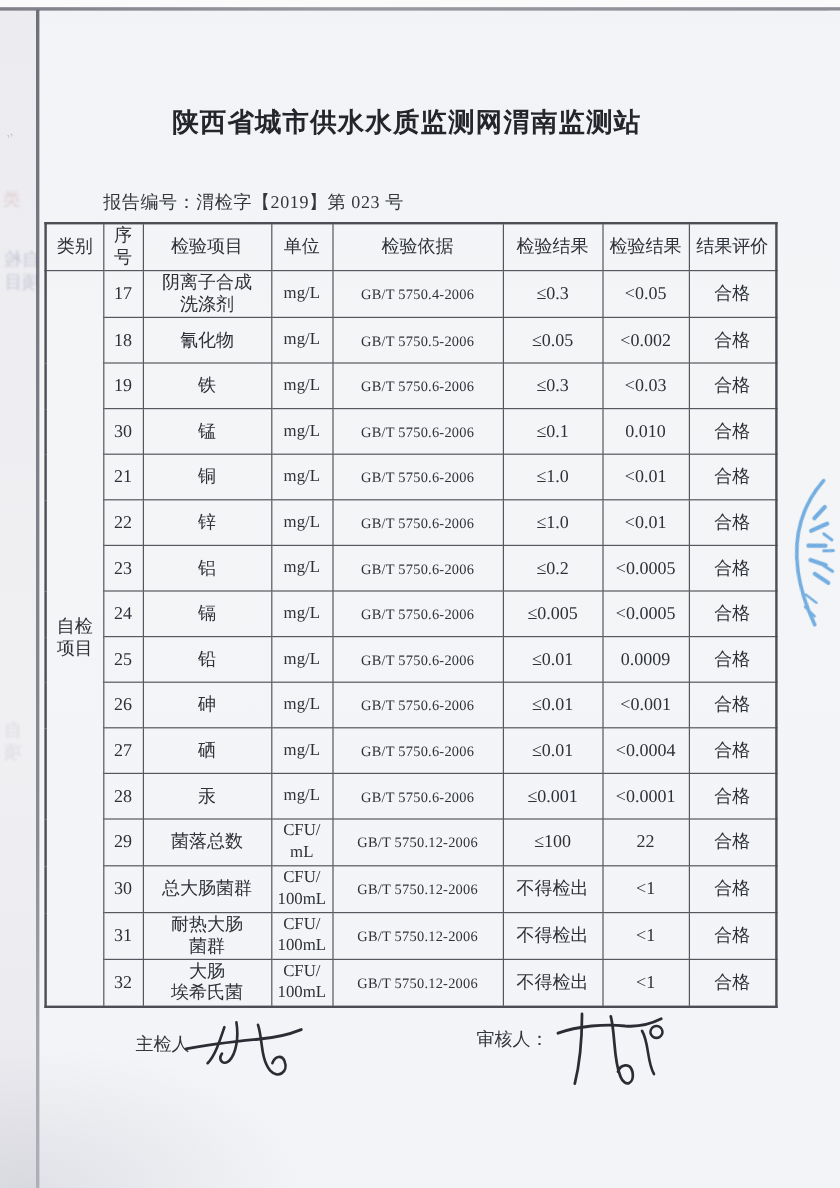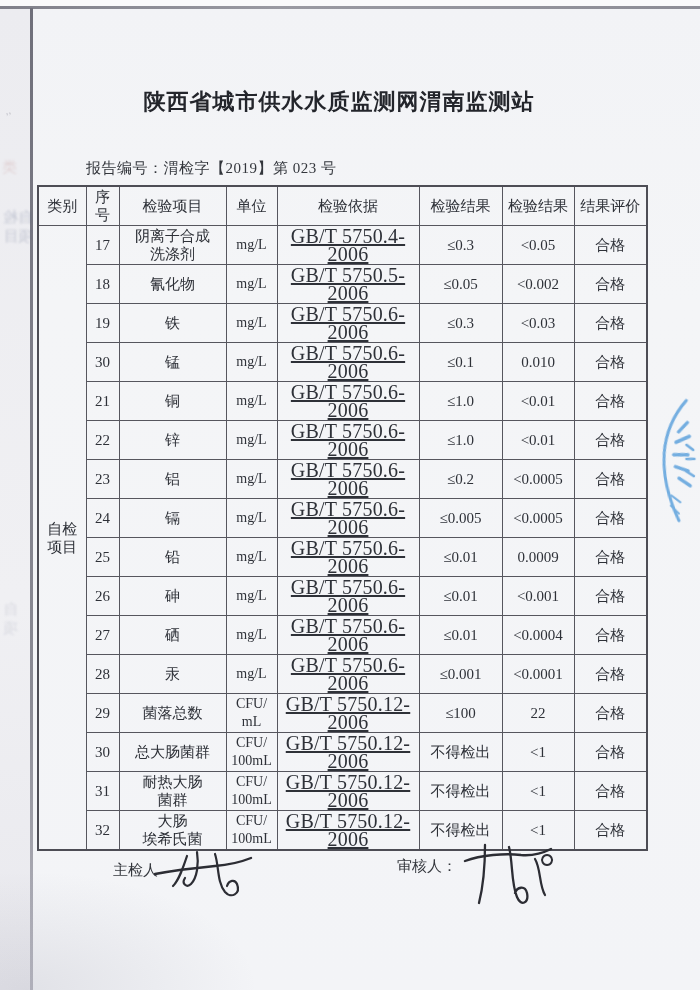--- a/index.html
+++ b/index.html
@@ -40,21 +40,21 @@
   
   table.results{position:absolute;left:4px;top:176px;border-collapse:collapse;
     table-layout:fixed;width:609px;font-size:15px;}
   table.results th,table.results td{
     border:1px solid #56565e;padding:1px 2px;text-align:center;vertical-align:middle;
     font-weight:normal;white-space:pre-line;line-height:18px;color:#2e3138;overflow:hidden;}
   table.results{border:2px solid #4d4d55;}
   thead tr{height:33px;}
   tbody tr{height:38px;}
   td.cat-cell{vertical-align:top;padding-top:5px;line-height:20px;margin-left:40px;}
-  td.c-method{font-size:20px;letter-spacing:.2px;text-decoration:underline;}
+  td.c-method{font-size:12px;letter-spacing:.2px;}
   td.c-unit{font-size:14px;line-height:16px;}
   
   .sig-label{position:absolute;font-size:15px;color:#33363c;}
   .sig-inspector-label{left:80px;top:852px;}
   .sig-reviewer-label{left:364px;top:848px;}
   .sig-svg{position:absolute;}
   .sig-ink{stroke:#2c2d34;fill:none;stroke-linecap:round;stroke-linejoin:round;}
   .page-num{top:904px;font-size:13px;letter-spacing:4px;color:#3a3d43;}
   
   .stamp{position:absolute;left:612px;top:390px;width:55px;height:130px;

